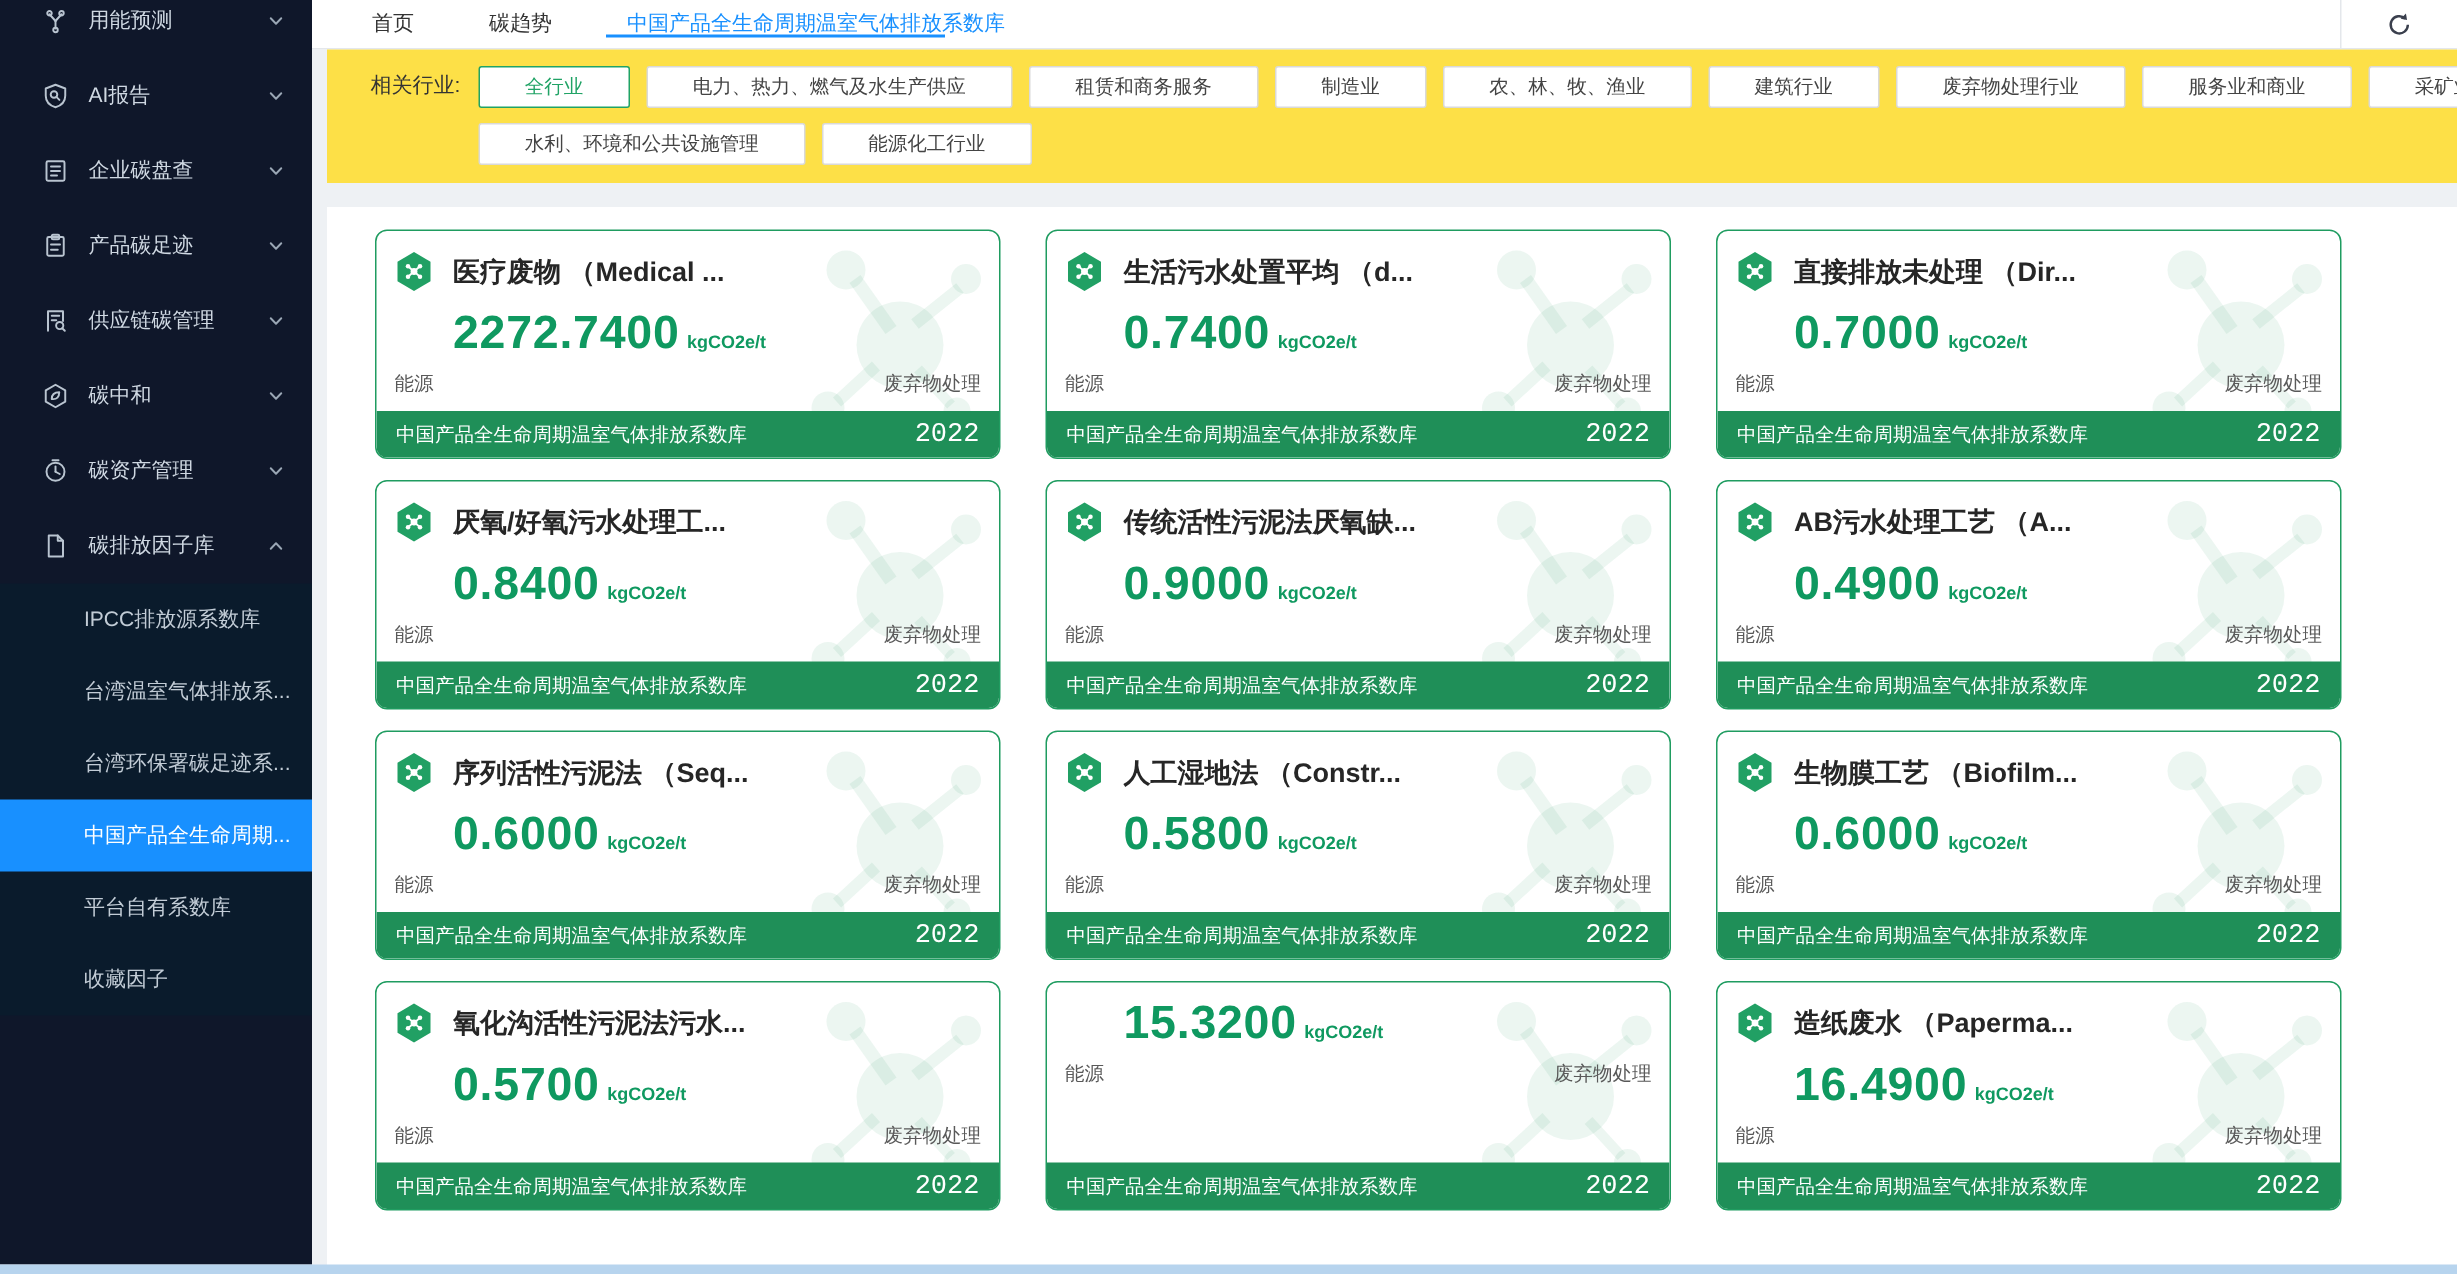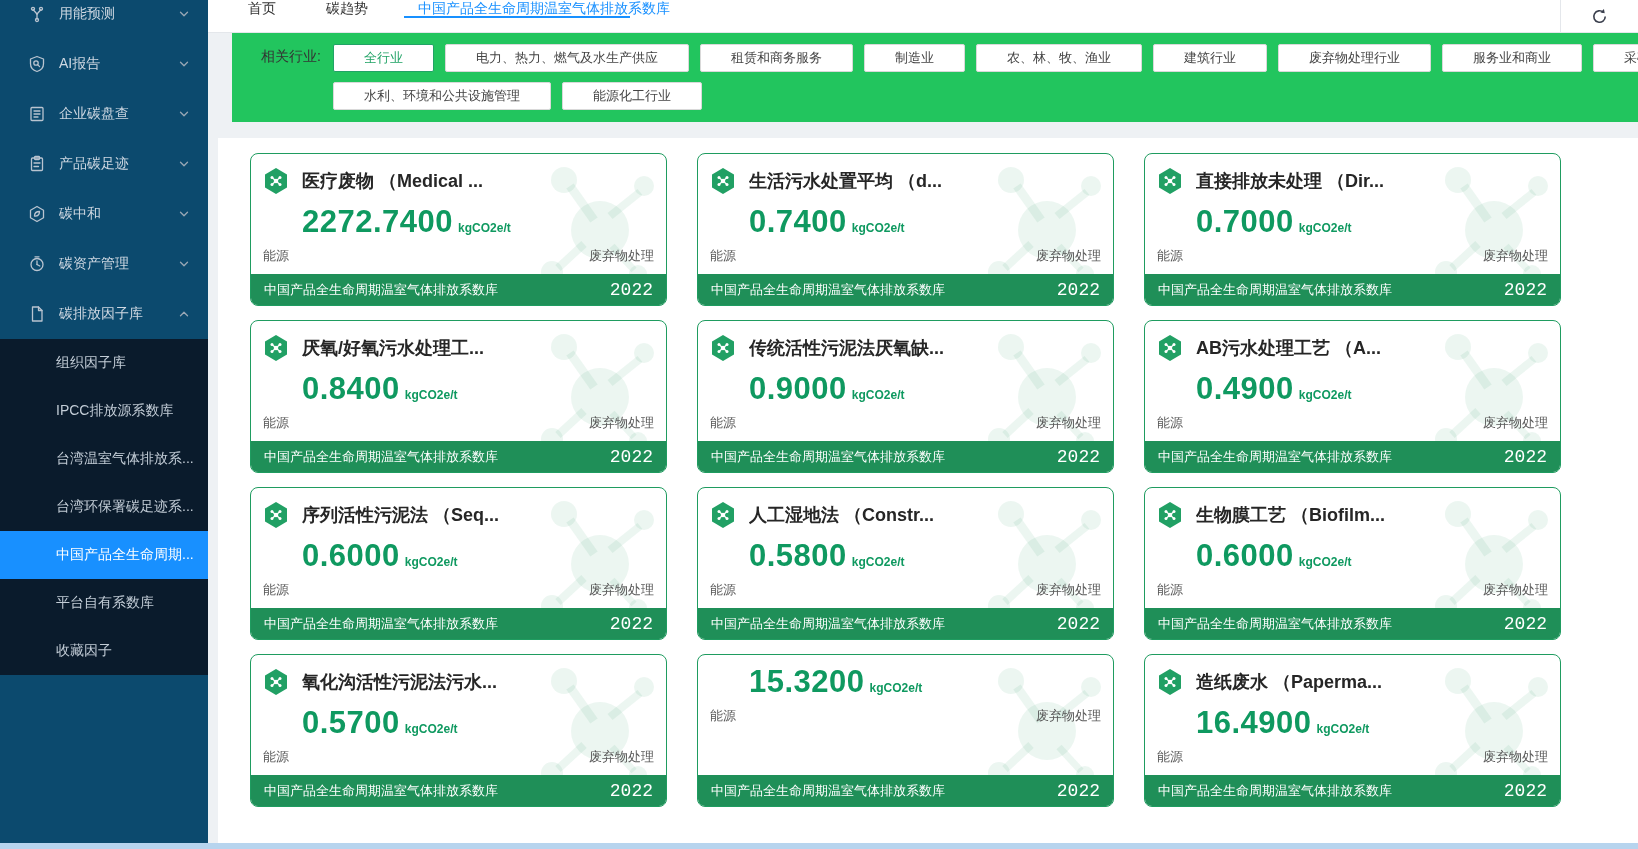--- a/index.html
+++ b/index.html
@@ -1,45 +1,45 @@
 <!DOCTYPE html>
 <html><head>
 <meta charset="utf-8">
 <style>
   * { box-sizing: border-box; margin: 0; padding: 0; }
   html, body { width: 1638px; height: 849px; overflow: hidden; }
   body { font-family: "Liberation Sans", sans-serif; background: #eef1f4; }
   .app { display: flex; width: 1638px; height: 849px; position: relative; }
 
   
-  .sidebar { width: 208px; flex-shrink: 0; background: #0c4a6e; overflow: hidden; height: 843px; }
+  .sidebar { width: 208px; flex-shrink: 0; background: #0f172a; overflow: hidden; height: 843px; }
   .side-menu { margin-top: -11px; }
   .side-item { height: 50px; display: flex; align-items: center; padding: 0 18px 0 28px; color: #cfd8e2; cursor: pointer; }
   .side-icon { width: 18px; height: 18px; margin-right: 13px; display: flex; align-items: center; color: #b9c4d0; }
   .side-label { font-size: 14px; white-space: nowrap; }
   .chev { margin-left: auto; color: #9aa7b5; display: flex; align-items: center; }
   .submenu { background: #0a1b2c; }
   .sub-item { height: 48px; display: flex; align-items: center; padding-left: 56px; color: #c2ccd6; font-size: 14px; cursor: pointer; white-space: nowrap; }
   .sub-item.active { background: #1890ff; color: #ffffff; }
 
   
   .main { flex: 1; display: flex; flex-direction: column; min-width: 0; }
 
   .tabbar { height: 33px; background: #fff; border-bottom: 1px solid #e4e7eb; display: flex; align-items: stretch; padding-left: 40px; }
-  .tab-list { display: flex; align-items: flex-start; }
+  .tab-list { display: flex; align-items: center; }
   .tab { margin-right: 50px; display: flex; align-items: center; font-size: 14px; color: #333; position: relative; cursor: pointer; white-space: nowrap; }
   .tab.active { color: #1890ff; }
   .tab.active::after { content: ""; position: absolute; left: -14px; right: 60px; bottom: 0; height: 2px; background: #1890ff; }
   .tab.active:last-child::after { right: 40px; }
   .tabbar-right { margin-left: auto; display: flex; align-items: stretch; }
   .tab-divider { width: 1px; background: #e4e7eb; }
   .refresh-btn { width: 77px; display: flex; align-items: center; justify-content: center; cursor: pointer; }
 
   
-  .filter-panel { background: #22c55e; margin-left: 24px; padding: 11px 20px 2px 29px; }
+  .filter-panel { background: #fde047; margin-left: 10px; padding: 11px 20px 2px 29px; }
   .filter-block { display: flex; align-items: flex-start; }
   .filter-label { font-size: 14px; color: #333; margin: 4px 12px 0 0; white-space: nowrap; }
   .chip-row { display: flex; flex-wrap: nowrap; margin-bottom: 10px; }
   .chip { border: 1px solid #d9d9d9; background: #fff; color: #444; font-size: 13px; font-family: "Liberation Sans", sans-serif; padding: 4px 30px; border-radius: 2px; margin-right: 11px; cursor: pointer; white-space: nowrap; }
   .chip.active { border-color: #21a366; color: #21a366; }
 
   
   .cards-panel { background: #fff; margin-left: 10px; margin-top: 16px; padding: 15px 0 10px 32px; flex: 1; }
   .cards-grid { display: grid; grid-template-columns: repeat(3, 417px); column-gap: 30px; row-gap: 14px; }
   .card { width: 417px; height: 153px; border: 1px solid #1f9c60; border-radius: 8px; background: #fff; position: relative; overflow: hidden; display: flex; flex-direction: column; cursor: pointer; }
@@ -126,20 +126,37 @@
     <span class="side-label">产品碳足迹</span>
     <span class="chev">
             <svg width="12" height="12" viewBox="0 0 12 12">
               <polyline points="2.5,4.2 6,7.8 9.5,4.2" fill="none" stroke="currentColor" stroke-width="1.3" stroke-linecap="round" stroke-linejoin="round"></polyline>
             </svg>
           </span>
   </div>
         <div class="side-item">
     <span class="side-icon">
             <svg width="18" height="18" viewBox="0 0 18 18" fill="none" stroke="currentColor" stroke-width="1.3" stroke-linecap="round" stroke-linejoin="round">
+              <path d="M4 15.5 V2.5 H14 V9"></path>
+              <line x1="6.5" y1="5.5" x2="11.5" y2="5.5"></line>
+              <line x1="6.5" y1="8.5" x2="9.5" y2="8.5"></line>
+              <circle cx="11.8" cy="12" r="2.4"></circle>
+              <line x1="13.5" y1="13.8" x2="15.2" y2="15.5"></line>
+            </svg>
+          </span>
+    <span class="side-label">供应链碳管理</span>
+    <span class="chev">
+            <svg width="12" height="12" viewBox="0 0 12 12">
+              <polyline points="2.5,4.2 6,7.8 9.5,4.2" fill="none" stroke="currentColor" stroke-width="1.3" stroke-linecap="round" stroke-linejoin="round"></polyline>
+            </svg>
+          </span>
+  </div>
+        <div class="side-item">
+    <span class="side-icon">
+            <svg width="18" height="18" viewBox="0 0 18 18" fill="none" stroke="currentColor" stroke-width="1.3" stroke-linecap="round" stroke-linejoin="round">
               <path d="M9 1.5 L15.5 5.2 V12.8 L9 16.5 L2.5 12.8 V5.2 Z"></path>
               <path d="M6.5 11 C6.5 8 8.5 6.5 11.5 6.5 C11.5 9.5 10 11.5 6.5 11 Z"></path>
             </svg>
           </span>
     <span class="side-label">碳中和</span>
     <span class="chev">
             <svg width="12" height="12" viewBox="0 0 12 12">
               <polyline points="2.5,4.2 6,7.8 9.5,4.2" fill="none" stroke="currentColor" stroke-width="1.3" stroke-linecap="round" stroke-linejoin="round"></polyline>
             </svg>
           </span>
@@ -169,23 +186,20 @@
           </span>
     <span class="side-label">碳排放因子库</span>
     <span class="chev">
             <svg width="12" height="12" viewBox="0 0 12 12">
               <polyline points="2.5,7.8 6,4.2 9.5,7.8" fill="none" stroke="currentColor" stroke-width="1.3" stroke-linecap="round" stroke-linejoin="round"></polyline>
             </svg>
           </span>
   </div>
       </div>
     <div class="submenu">
-        <div class="sub-item">
-    <span>组织因子库</span>
-  </div>
         <div class="sub-item">
     <span>IPCC排放源系数库</span>
   </div>
         <div class="sub-item">
     <span>台湾温室气体排放系...</span>
   </div>
         <div class="sub-item">
     <span>台湾环保署碳足迹系...</span>
   </div>
         <div class="sub-item active">

